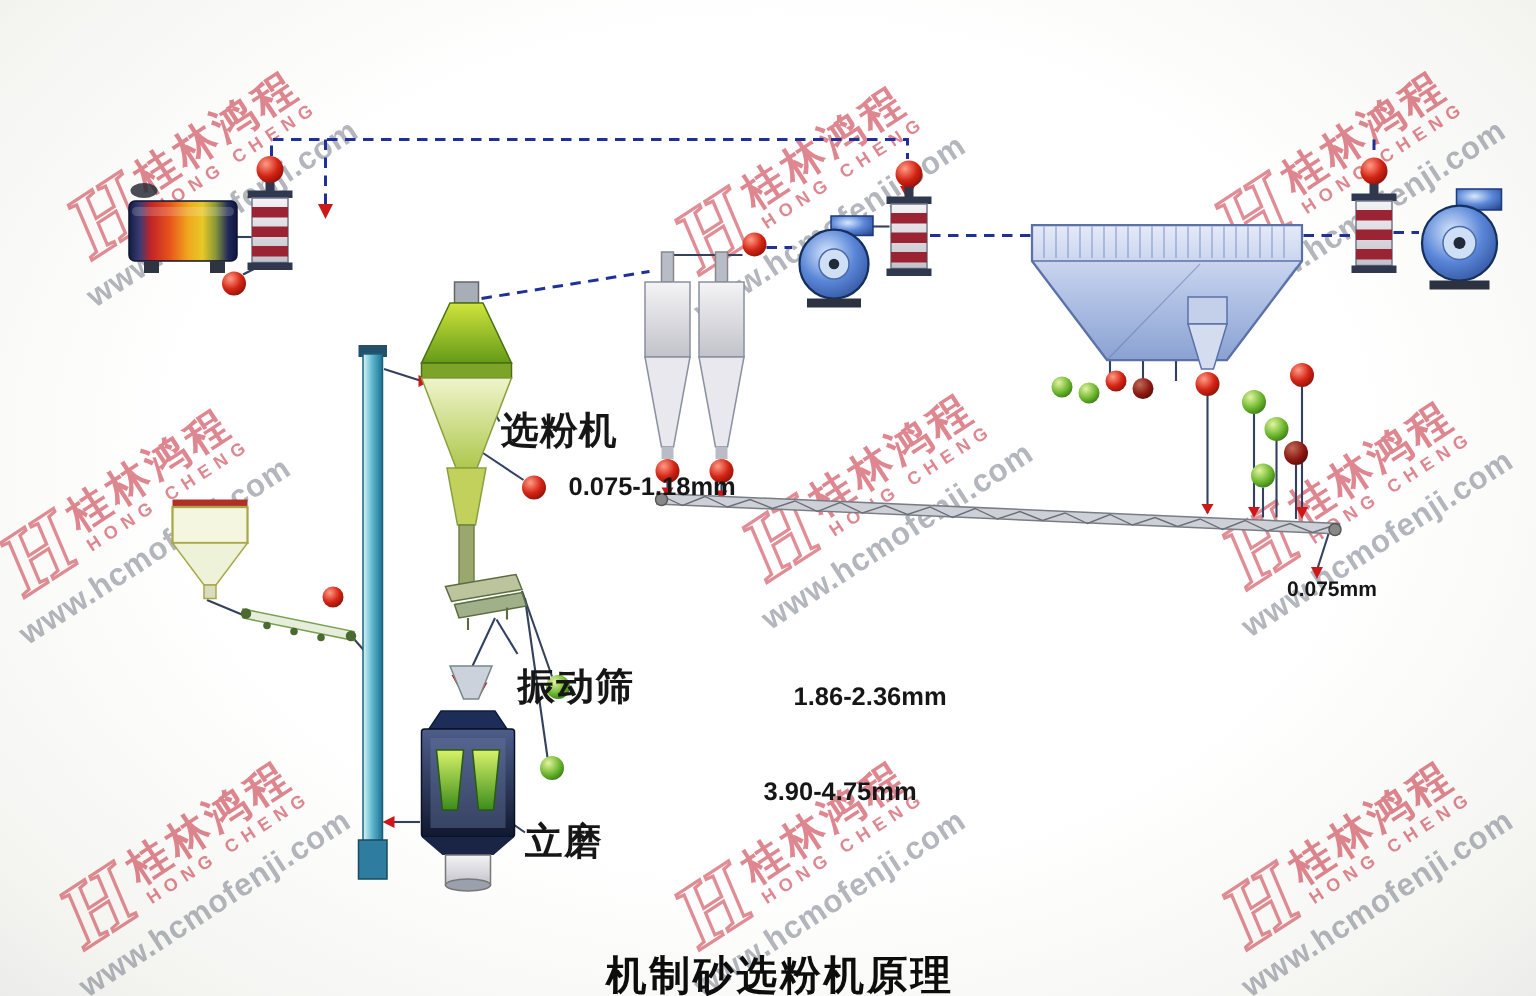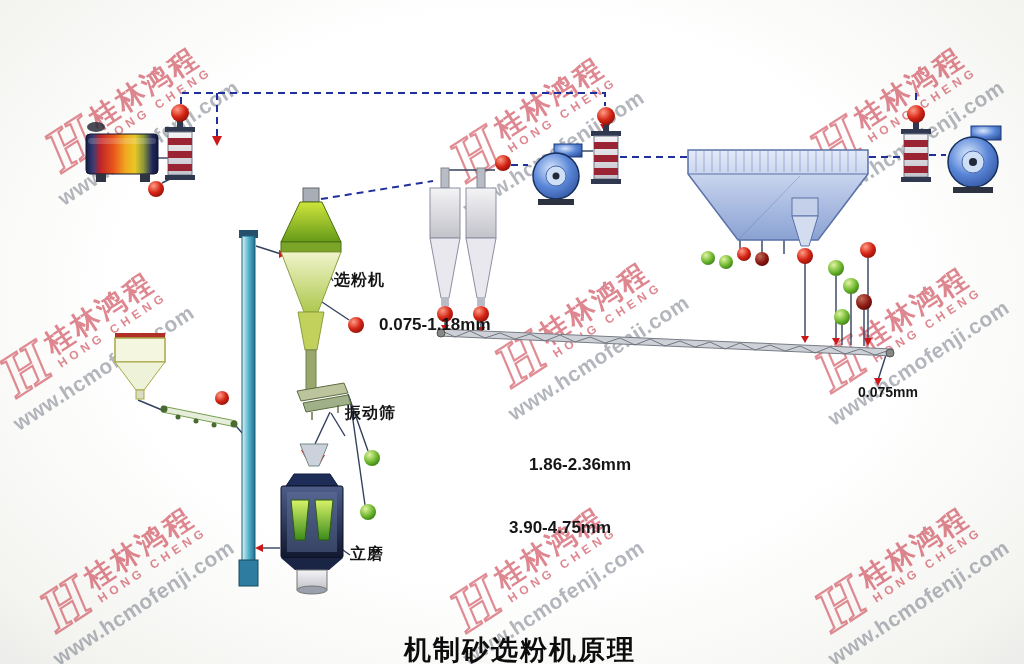--- a/index.html
+++ b/index.html
@@ -15,21 +15,21 @@
   .wm-h{font-family:"Liberation Serif","DejaVu Serif",serif;font-style:italic;font-weight:bold;font-size:60px;line-height:.85;
         color:rgba(255,244,244,0.10);-webkit-text-stroke:2.2px rgba(196,36,52,0.52);margin-right:7px;}
   .wm-stack{display:flex;flex-direction:column;}
   .wm-cn{font-size:28px;font-weight:bold;color:rgba(196,36,52,0.55);letter-spacing:3px;line-height:1.05;}
   .wm-en{font-size:12px;font-weight:bold;color:rgba(196,36,52,0.55);letter-spacing:4.5px;}
   .wm-url{font-size:21px;font-weight:bold;color:rgba(104,110,122,0.5);letter-spacing:.5px;margin-top:4px;margin-left:-16px;}
   
   .diagram{position:absolute;left:0;top:0;z-index:2;}
   
   .lbl{position:absolute;z-index:3;font-weight:bold;color:#161616;white-space:nowrap;}
-  .lbl-cn{font-size:16px;letter-spacing:1px;}
+  .lbl-cn{font-size:25px;letter-spacing:1px;}
   .lbl-mm{font-size:17px;}
   .title{position:absolute;z-index:3;left:360px;top:632px;width:320px;text-align:center;
          font-size:27px;font-weight:bold;color:#0d0d0d;letter-spacing:2px;}
 </style>
 </head>
 <body>
 
 <div class="stage">
 
   <div class="watermark" style="left:10px;top:30px">
@@ -406,20 +406,20 @@
       <polygon points="291,500 309,500 305,540 295,540" fill="url(#gRoller)" stroke="#2a5c10"></polygon>
       <polygon points="315,500 333,500 329,540 319,540" fill="url(#gRoller)" stroke="#2a5c10"></polygon>
       <polygon points="281,558 343,558 329,570 295,570" fill="#1a2444"></polygon>
       <rect x="297" y="570" width="30" height="20" fill="url(#gSteel)" stroke="#777"></rect>
       <ellipse cx="312" cy="590" rx="15" ry="4" fill="#9aa0ac" stroke="#777"></ellipse>
     </g>
   </svg>
 
   <div class="lbl lbl-cn" style="left:334px;top:270px">选粉机</div>
   <div class="lbl lbl-mm" style="left:379px;top:315px">0.075-1.18mm</div>
-  <div class="lbl lbl-cn" style="left:345px;top:403px">振动筛</div>
+  <div class="lbl lbl-cn" style="left:345px;top:441px">振动筛</div>
   <div class="lbl lbl-mm" style="left:529px;top:455px">1.86-2.36mm</div>
   <div class="lbl lbl-mm" style="left:509px;top:518px">3.90-4.75mm</div>
   <div class="lbl lbl-mm" style="left:858px;top:384px;font-size:14px">0.075mm</div>
   <div class="lbl lbl-cn" style="left:350px;top:544px">立磨</div>
 
   <div class="title">机制砂选粉机原理</div>
 </div>
 
 </body></html>

